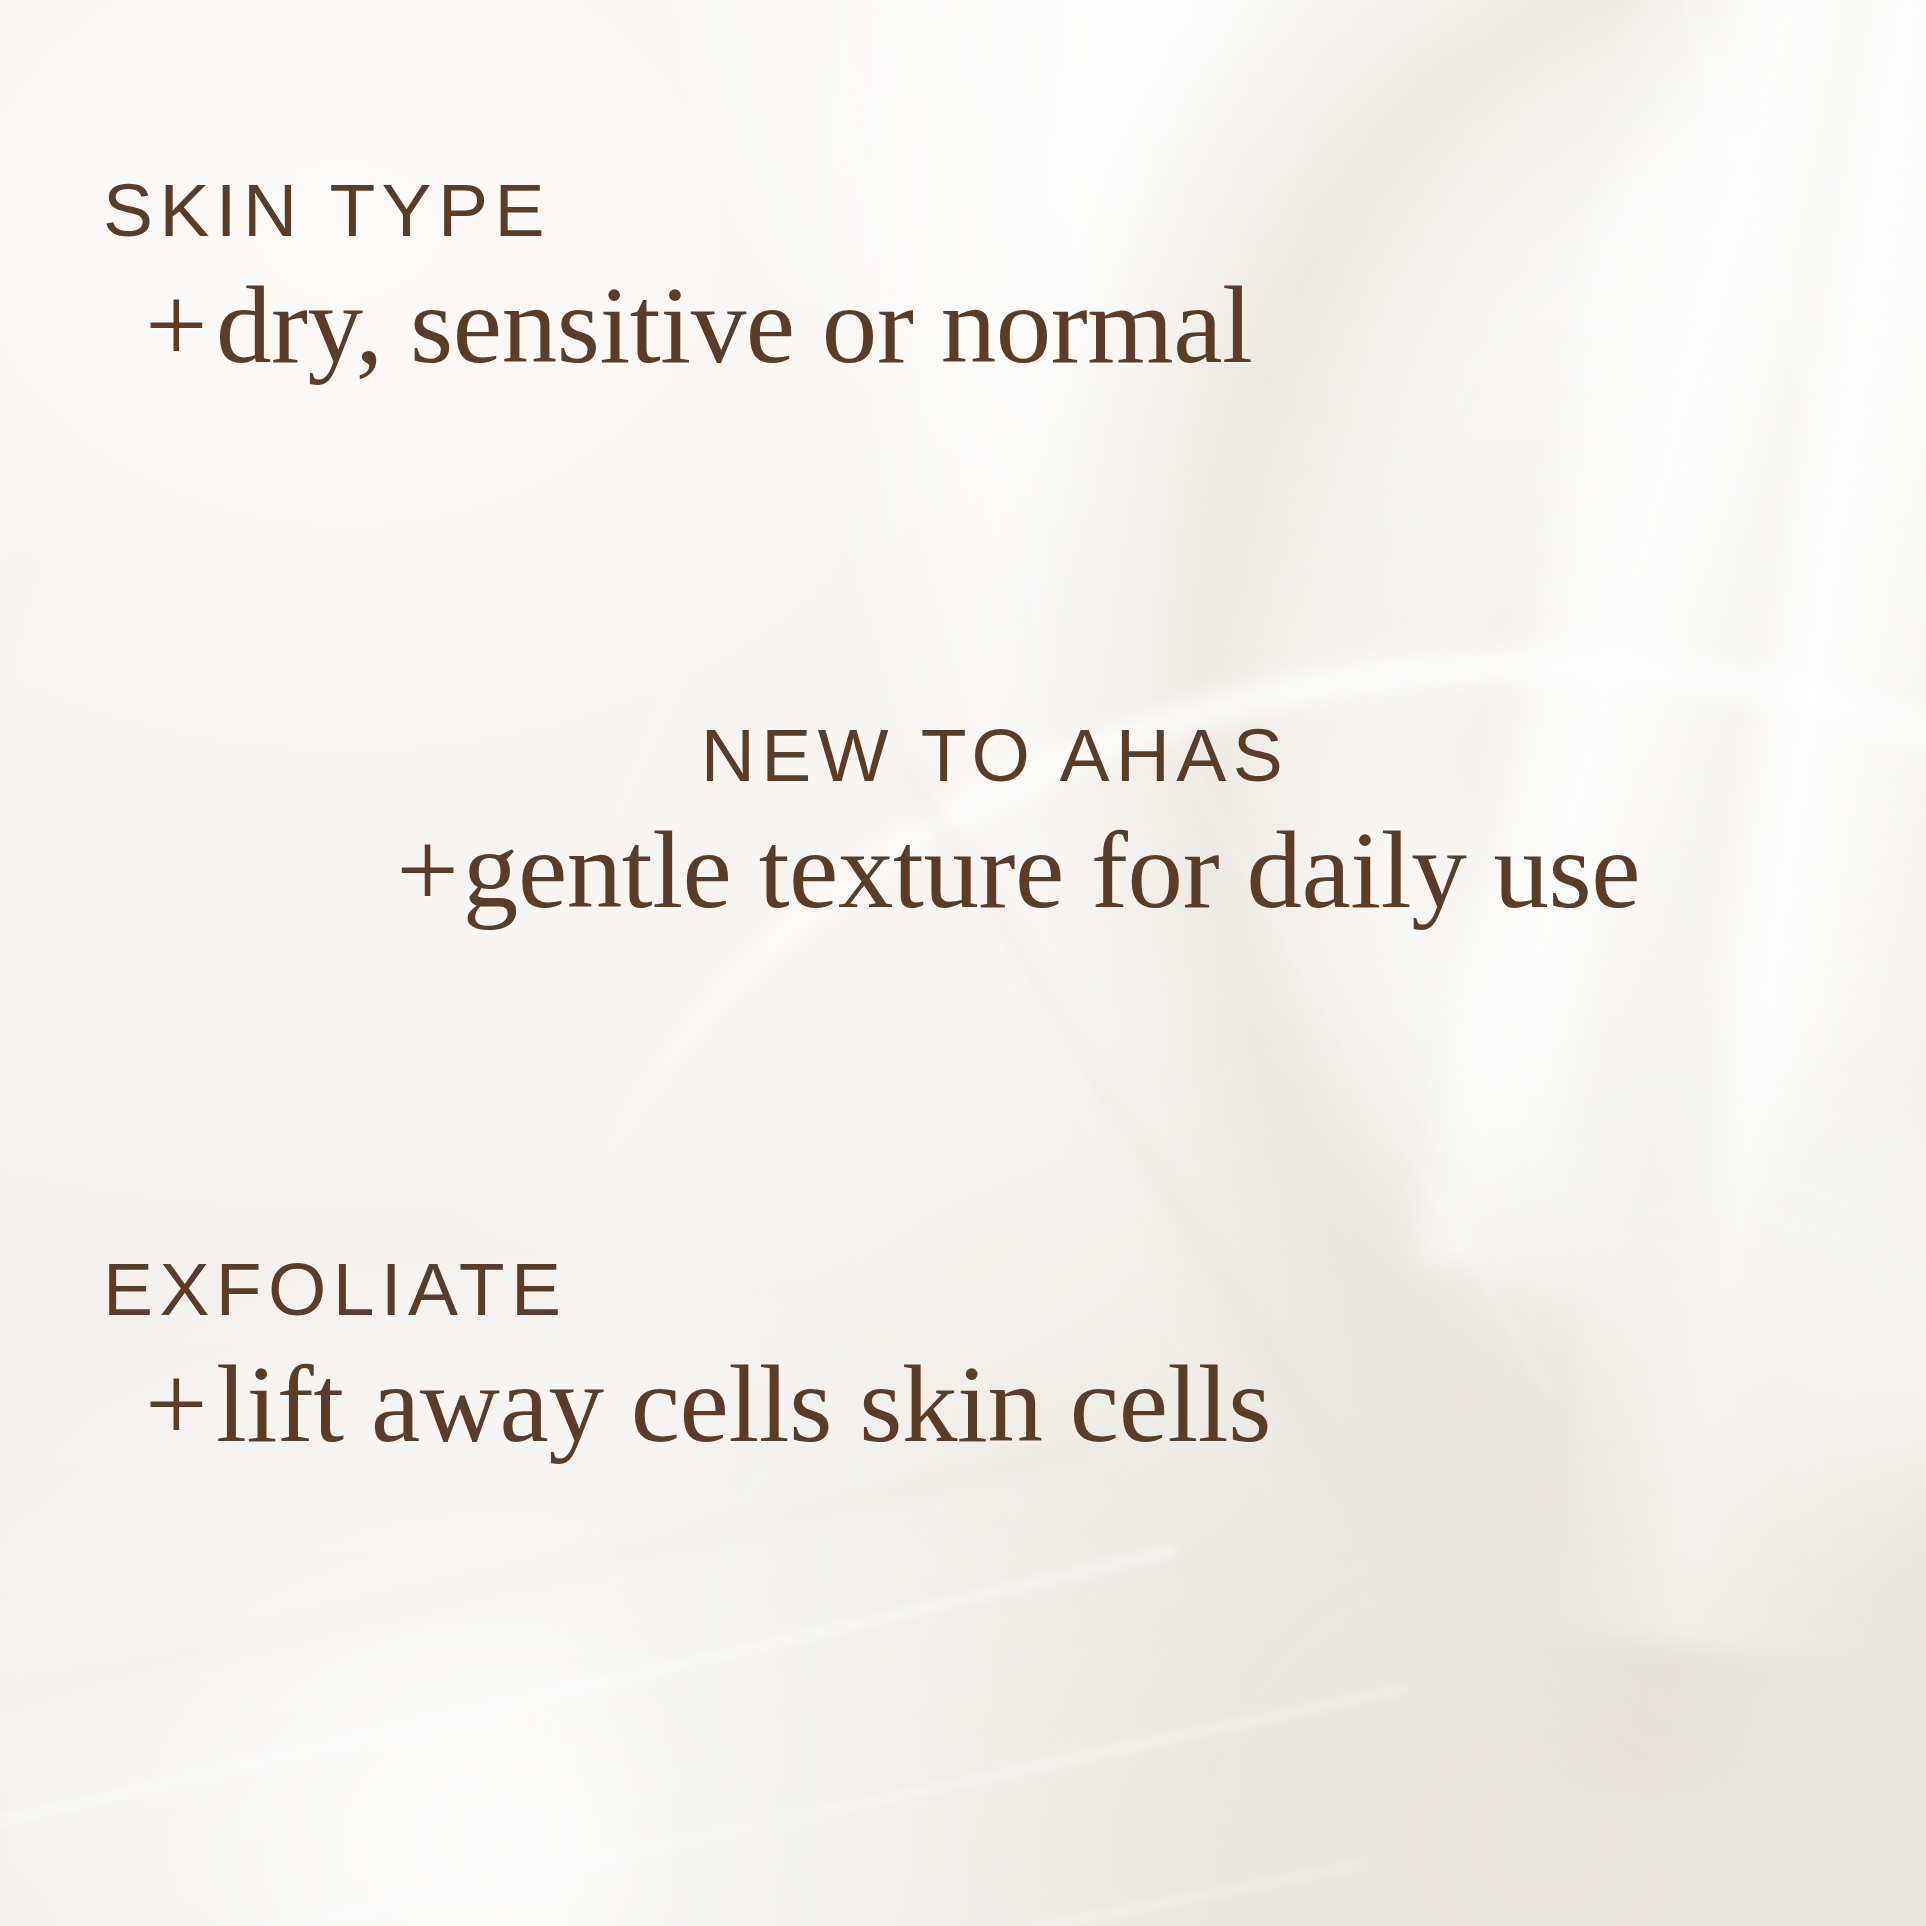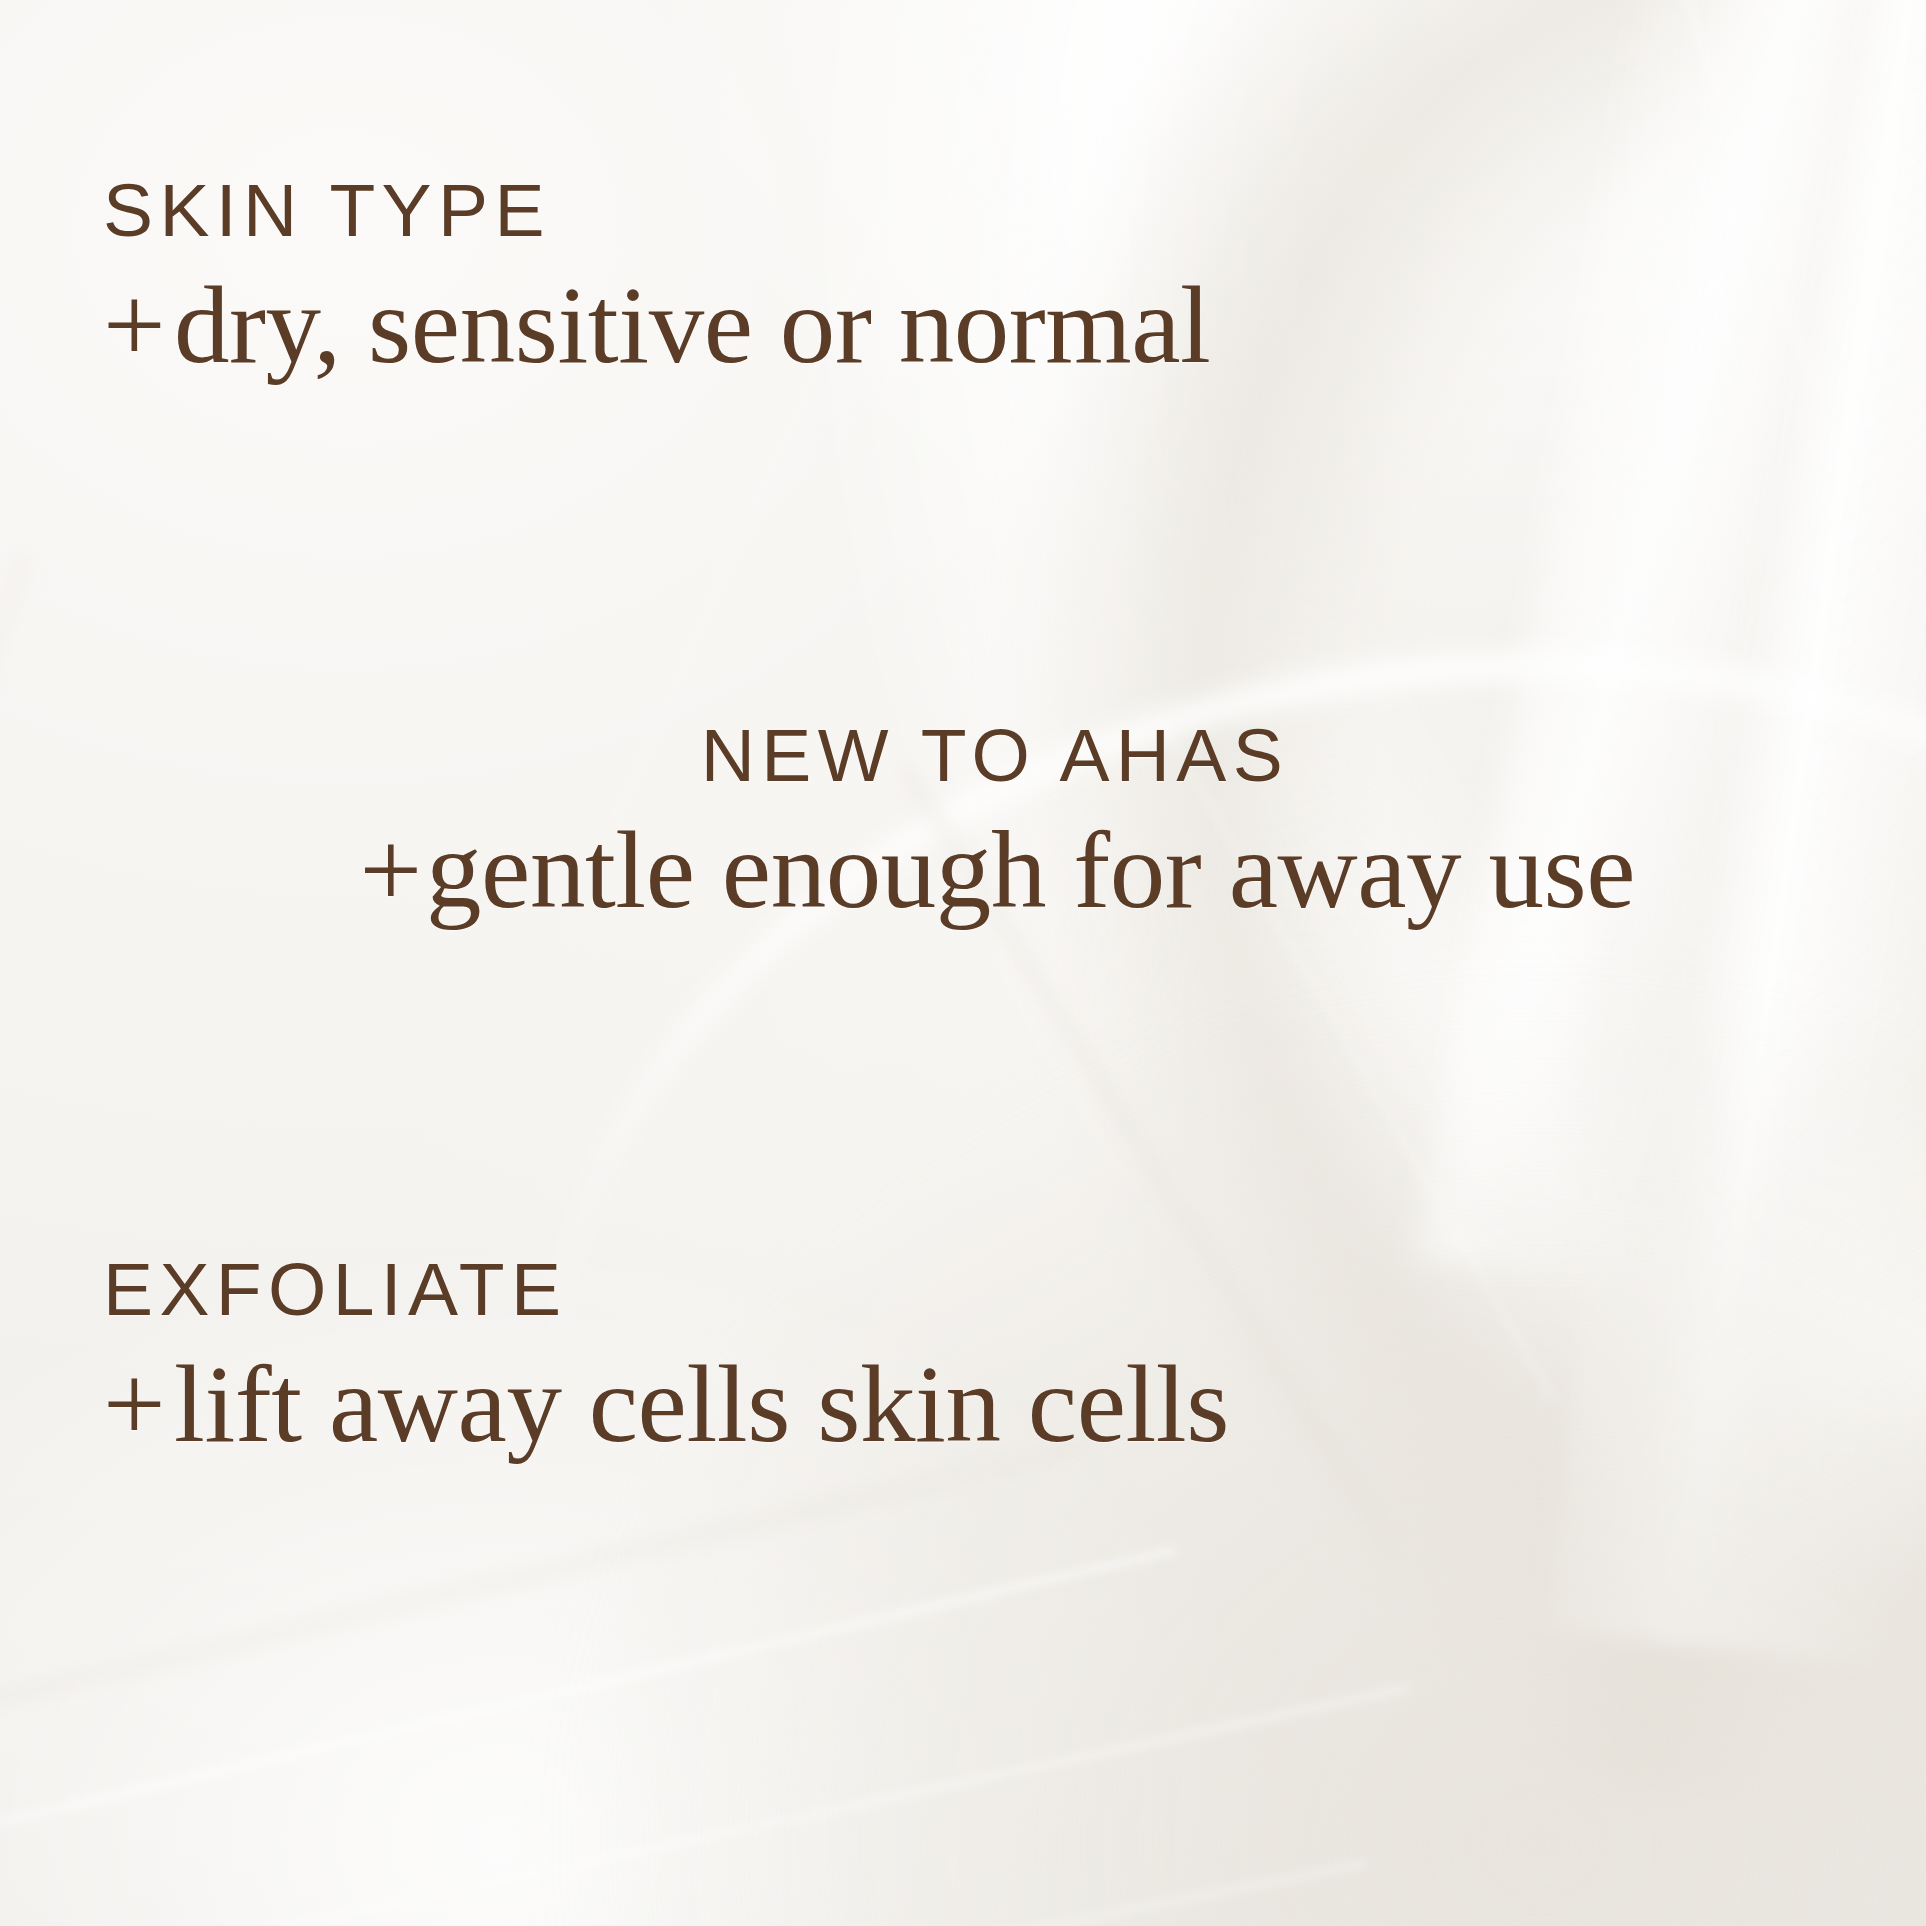--- a/index.html
+++ b/index.html
@@ -175,20 +175,21 @@
     font-size: 111px;
     line-height: 1.13;
     letter-spacing: -0.004em;
     color: #5a3c27;
     margin-top: 14px;
     text-shadow: 0 1px 1px rgba(255,255,255,0.7);
   }
   .desc .line {
     display: block;
     white-space: nowrap;
+    margin-left: 42px;
   }
   .desc .line.indent {
     padding-left: 119px;
   }
   .desc .plus {
     display: inline-block;
     width: 0.64em;
   }
 </style>
 </head>
@@ -223,21 +224,21 @@
     <div class="block b1">
       <div class="kicker">SKIN TYPE</div>
       <div class="desc">
         <span class="line"><span class="plus">+</span><span>dry, sensitive or normal</span></span>
       </div>
     </div>
 
     <div class="block b2">
       <div class="kicker">NEW TO AHAs</div>
       <div class="desc">
-        <span class="line"><span class="plus">+</span><span>gentle enough for away use</span></span>
+        <span class="line"><span class="plus">+</span><span>gentle texture for daily use</span></span>
       </div>
     </div>
 
     <div class="block b3">
       <div class="kicker">EXFOLIATE</div>
       <div class="desc">
         <span class="line"><span class="plus">+</span><span>lift away cells skin cells</span></span>
       </div>
     </div>
 

